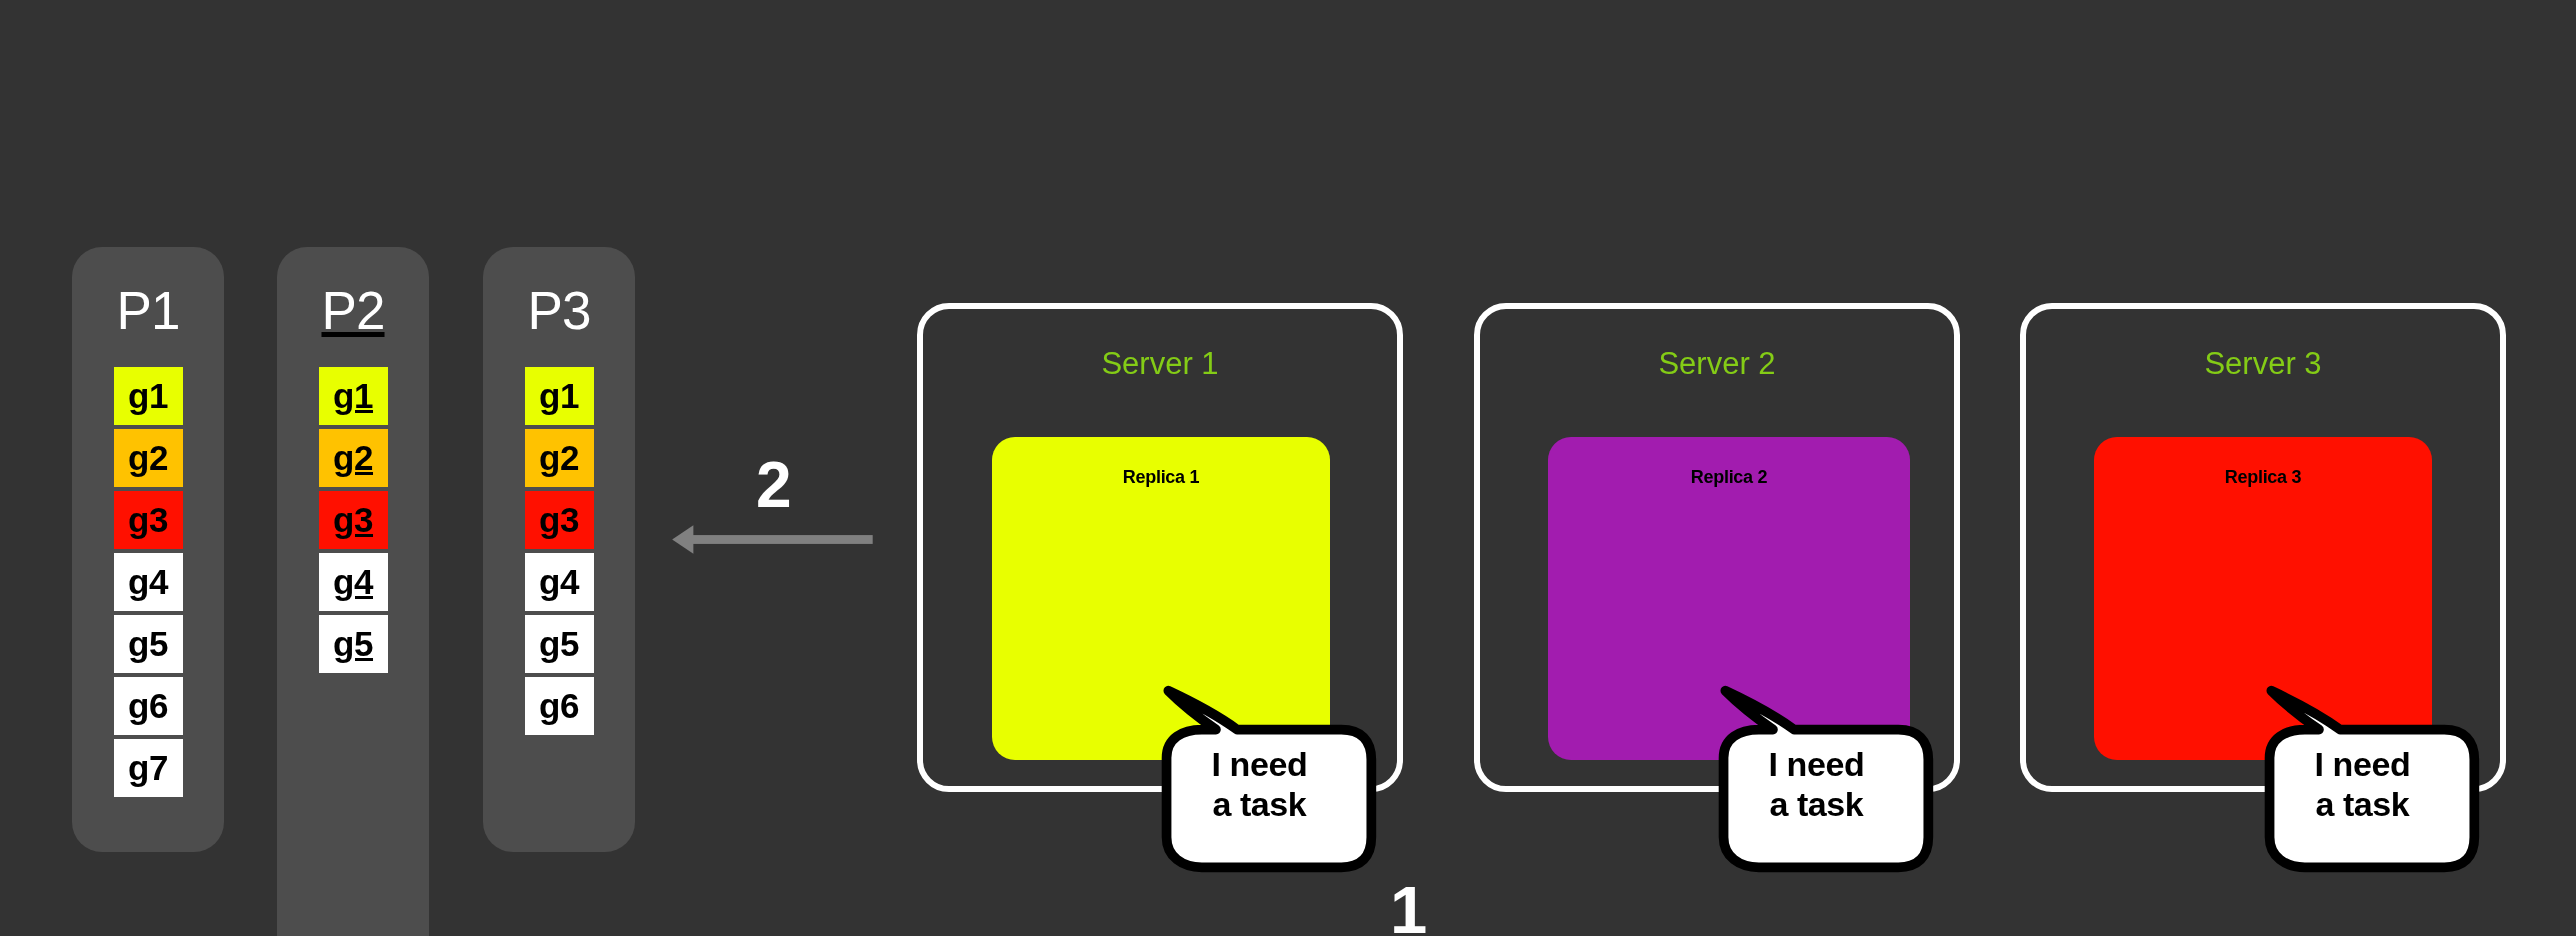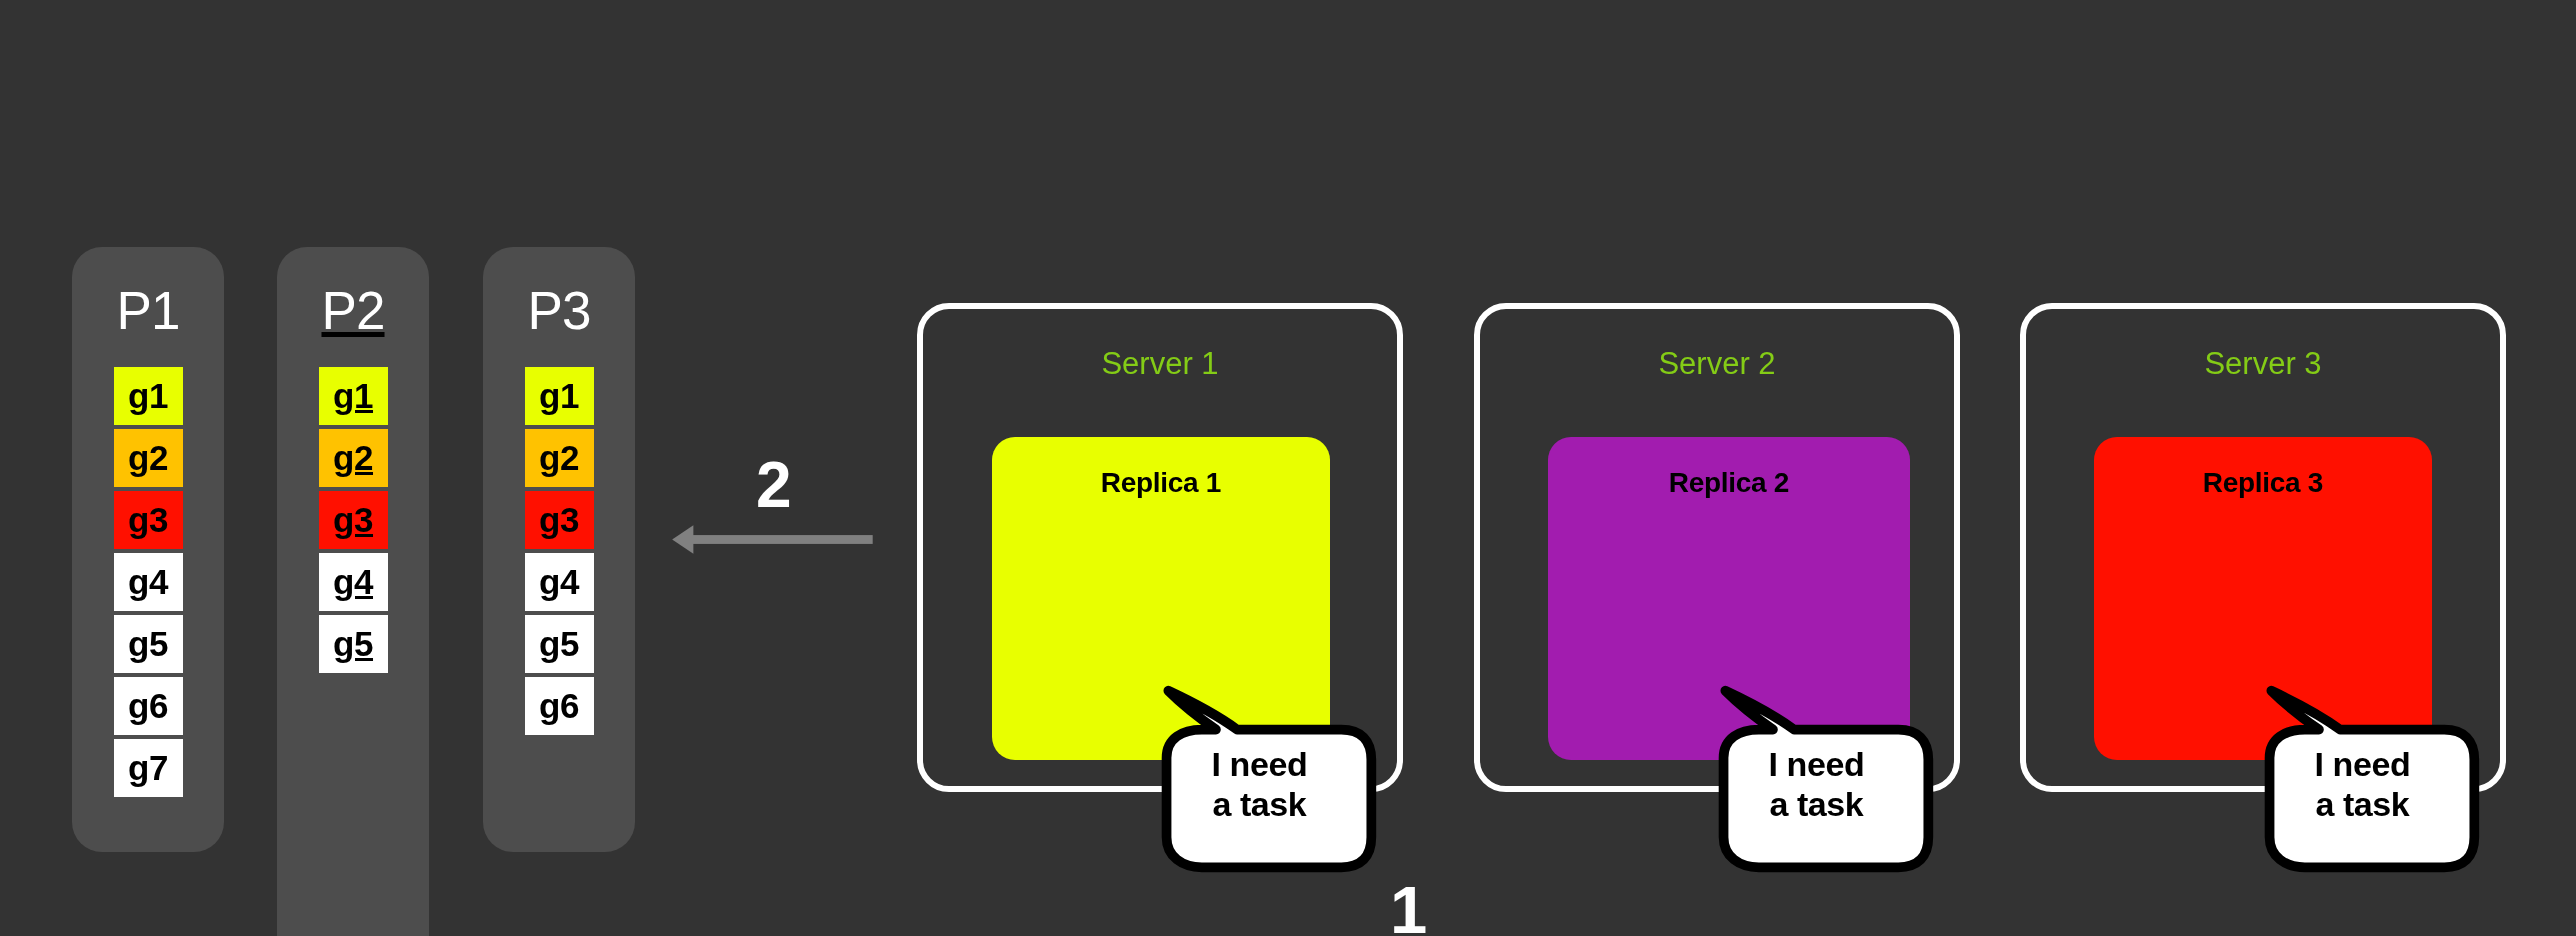--- a/index.html
+++ b/index.html
@@ -96,21 +96,21 @@
   }
   .replica {
     position: absolute;
     border-radius: 23px;
     display: flex;
     justify-content: center;
     box-sizing: border-box;
   }
   .replica-label {
     margin-top: 30px;
-    font-size: 28px;
+    font-size: 18px;
     font-weight: bold;
     color: #000000;
     letter-spacing: -0.3px;
     user-select: none;
   }
 
   
   .bubble {
     position: absolute;
     width: 0;

